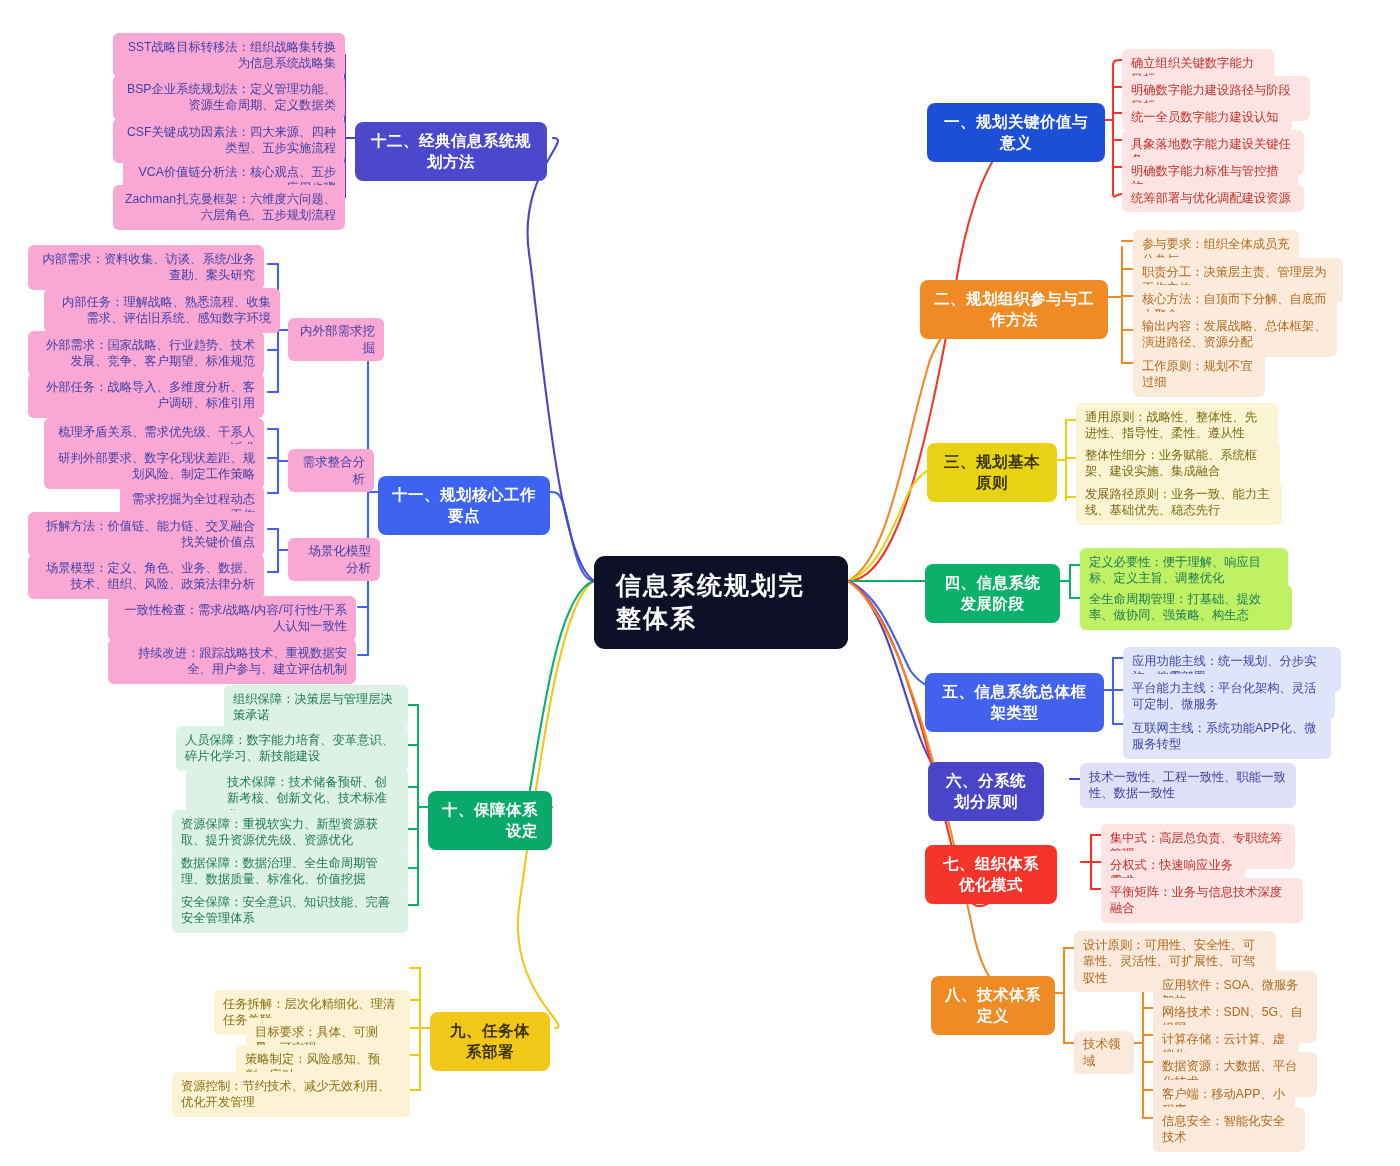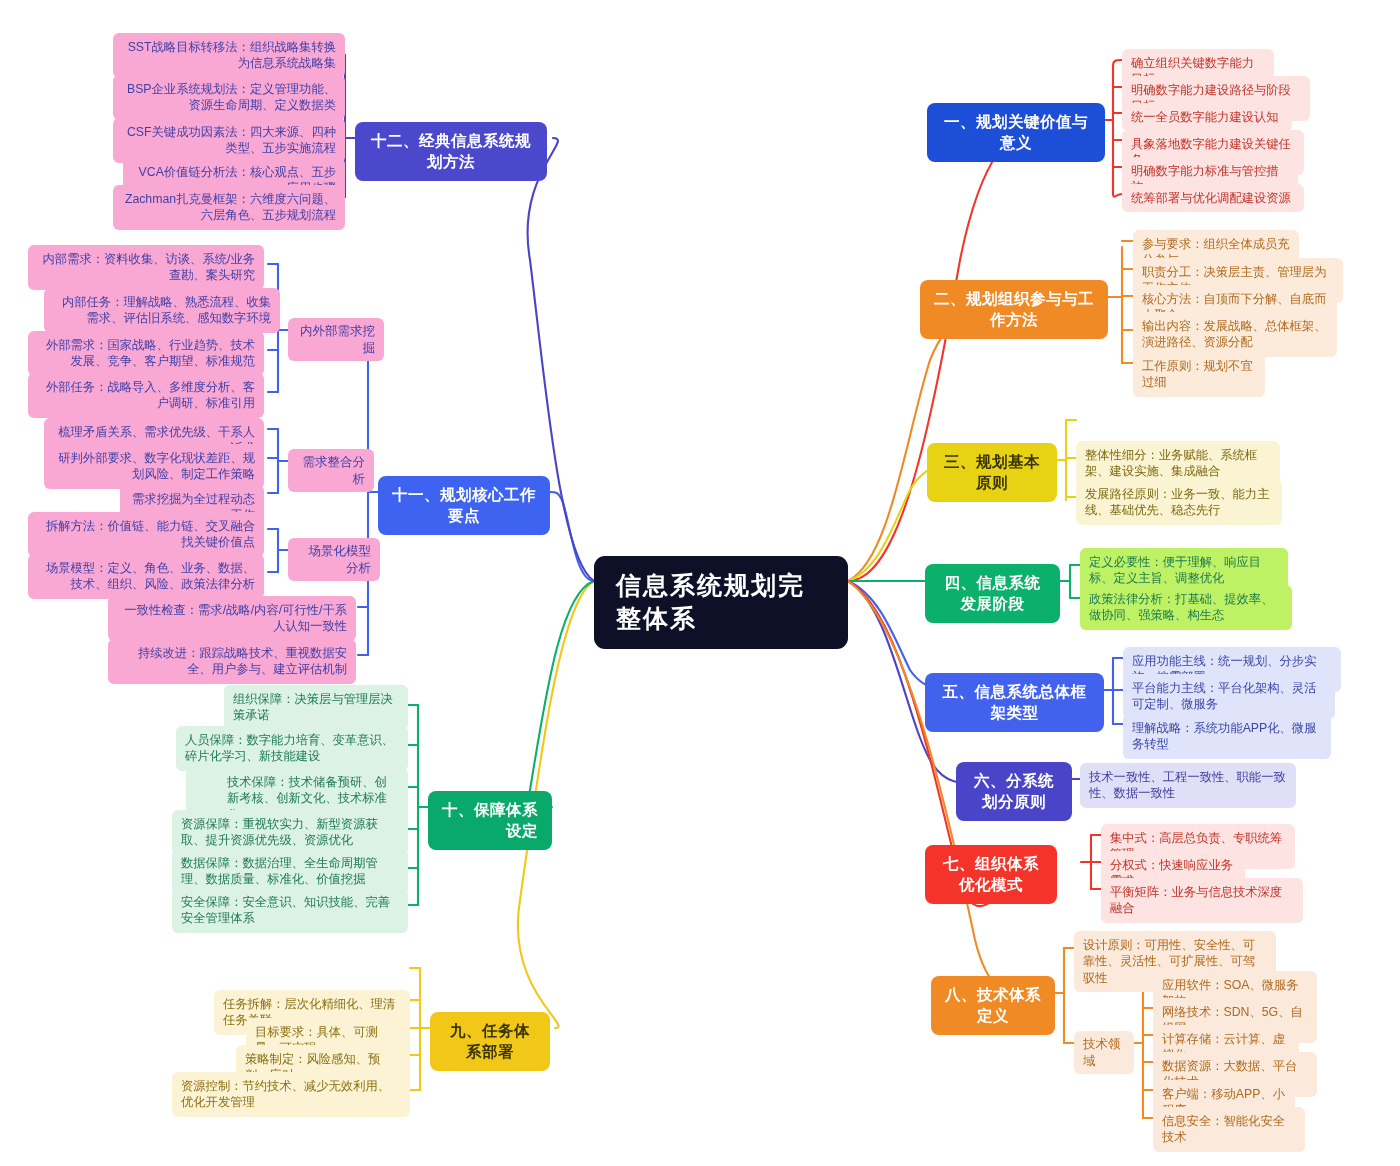--- a/index.html
+++ b/index.html
@@ -263,51 +263,54 @@
   <div class="node leaf l-orange" style="left:1133px; top:312px; width:204px;">
       <span>输出内容：发展战略、总体框架、演进路径、资源分配</span>
     </div>
   <div class="node leaf l-orange" style="left:1133px; top:352px; width:132px;">
       <span>工作原则：规划不宜过细</span>
     </div>
 
   <div class="node branch c-yellow" style="left:927px; top:443px; width:130px;">
     <span>三、规划基本原则</span>
   </div>
+  <div class="node leaf l-yellow" style="left:1076px; top:403px; width:202px;">
+      <span>通用原则：战略性、整体性、先进性、指导性、柔性、遵从性</span>
+    </div>
   <div class="node leaf l-yellow" style="left:1076px; top:441px; width:204px;">
       <span>整体性细分：业务赋能、系统框架、建设实施、集成融合</span>
     </div>
   <div class="node leaf l-yellow" style="left:1076px; top:480px; width:206px;">
       <span>发展路径原则：业务一致、能力主线、基础优先、稳态先行</span>
     </div>
 
   <div class="node branch c-green" style="left:925px; top:564px; width:135px;">
     <span>四、信息系统发展阶段</span>
   </div>
   <div class="node leaf l-green" style="left:1080px; top:548px; width:208px;">
       <span>定义必要性：便于理解、响应目标、定义主旨、调整优化</span>
     </div>
   <div class="node leaf l-green" style="left:1080px; top:585px; width:212px;">
-      <span>政策法律分析：打基础、提效率、做协同、强策略、构生态</span>
+      <span>全生命周期管理：打基础、提效率、做协同、强策略、构生态</span>
     </div>
 
   <div class="node branch c-blue" style="left:925px; top:673px; width:179px;">
     <span>五、信息系统总体框架类型</span>
   </div>
   <div class="node leaf l-blue" style="left:1123px; top:647px; width:218px;">
       <span>应用功能主线：统一规划、分步实施、按需部署</span>
     </div>
   <div class="node leaf l-blue" style="left:1123px; top:674px; width:212px;">
       <span>平台能力主线：平台化架构、灵活可定制、微服务</span>
     </div>
   <div class="node leaf l-blue" style="left:1123px; top:714px; width:208px;">
-      <span>理解战略：系统功能APP化、微服务转型</span>
-    </div>
-
-  <div class="node branch c-indigo" style="left:956px; top:762px; width:116px;">
+      <span>互联网主线：系统功能APP化、微服务转型</span>
+    </div>
+
+  <div class="node branch c-indigo" style="left:928px; top:762px; width:116px;">
     <span>六、分系统划分原则</span>
   </div>
   <div class="node leaf l-indigo" style="left:1080px; top:763px; width:216px;">
       <span>技术一致性、工程一致性、职能一致性、数据一致性</span>
     </div>
 
   <div class="node branch c-red2" style="left:925px; top:845px; width:132px;">
     <span>七、组织体系优化模式</span>
   </div>
   <div class="node leaf l-red" style="left:1101px; top:824px; width:194px;">

